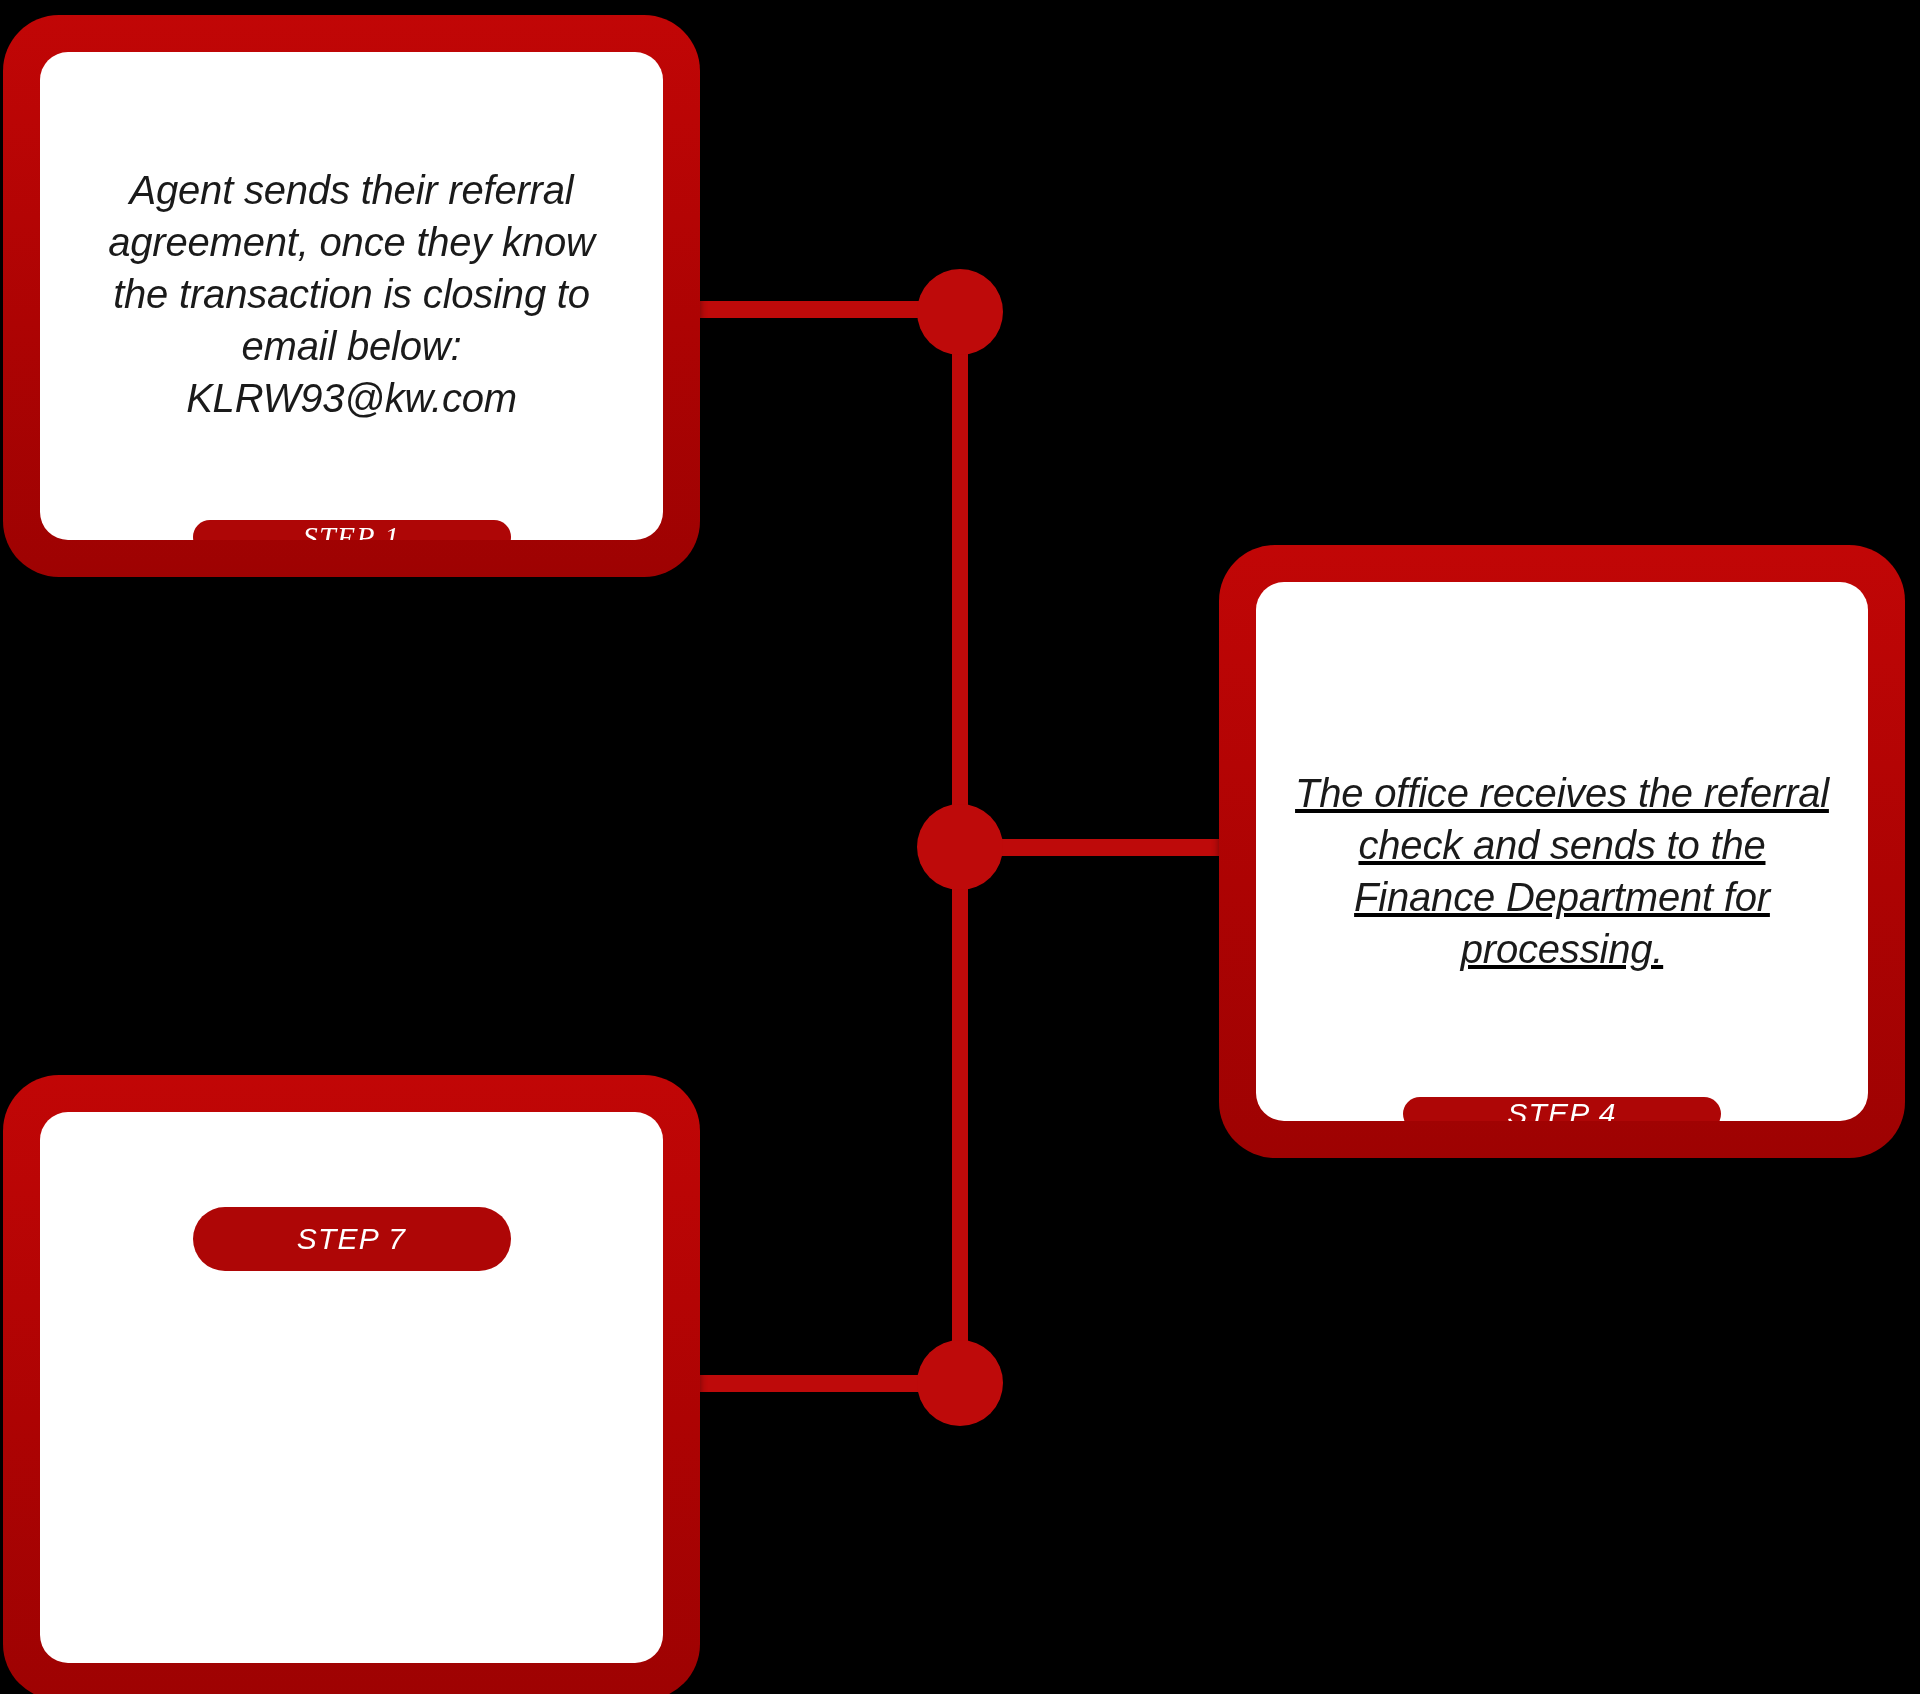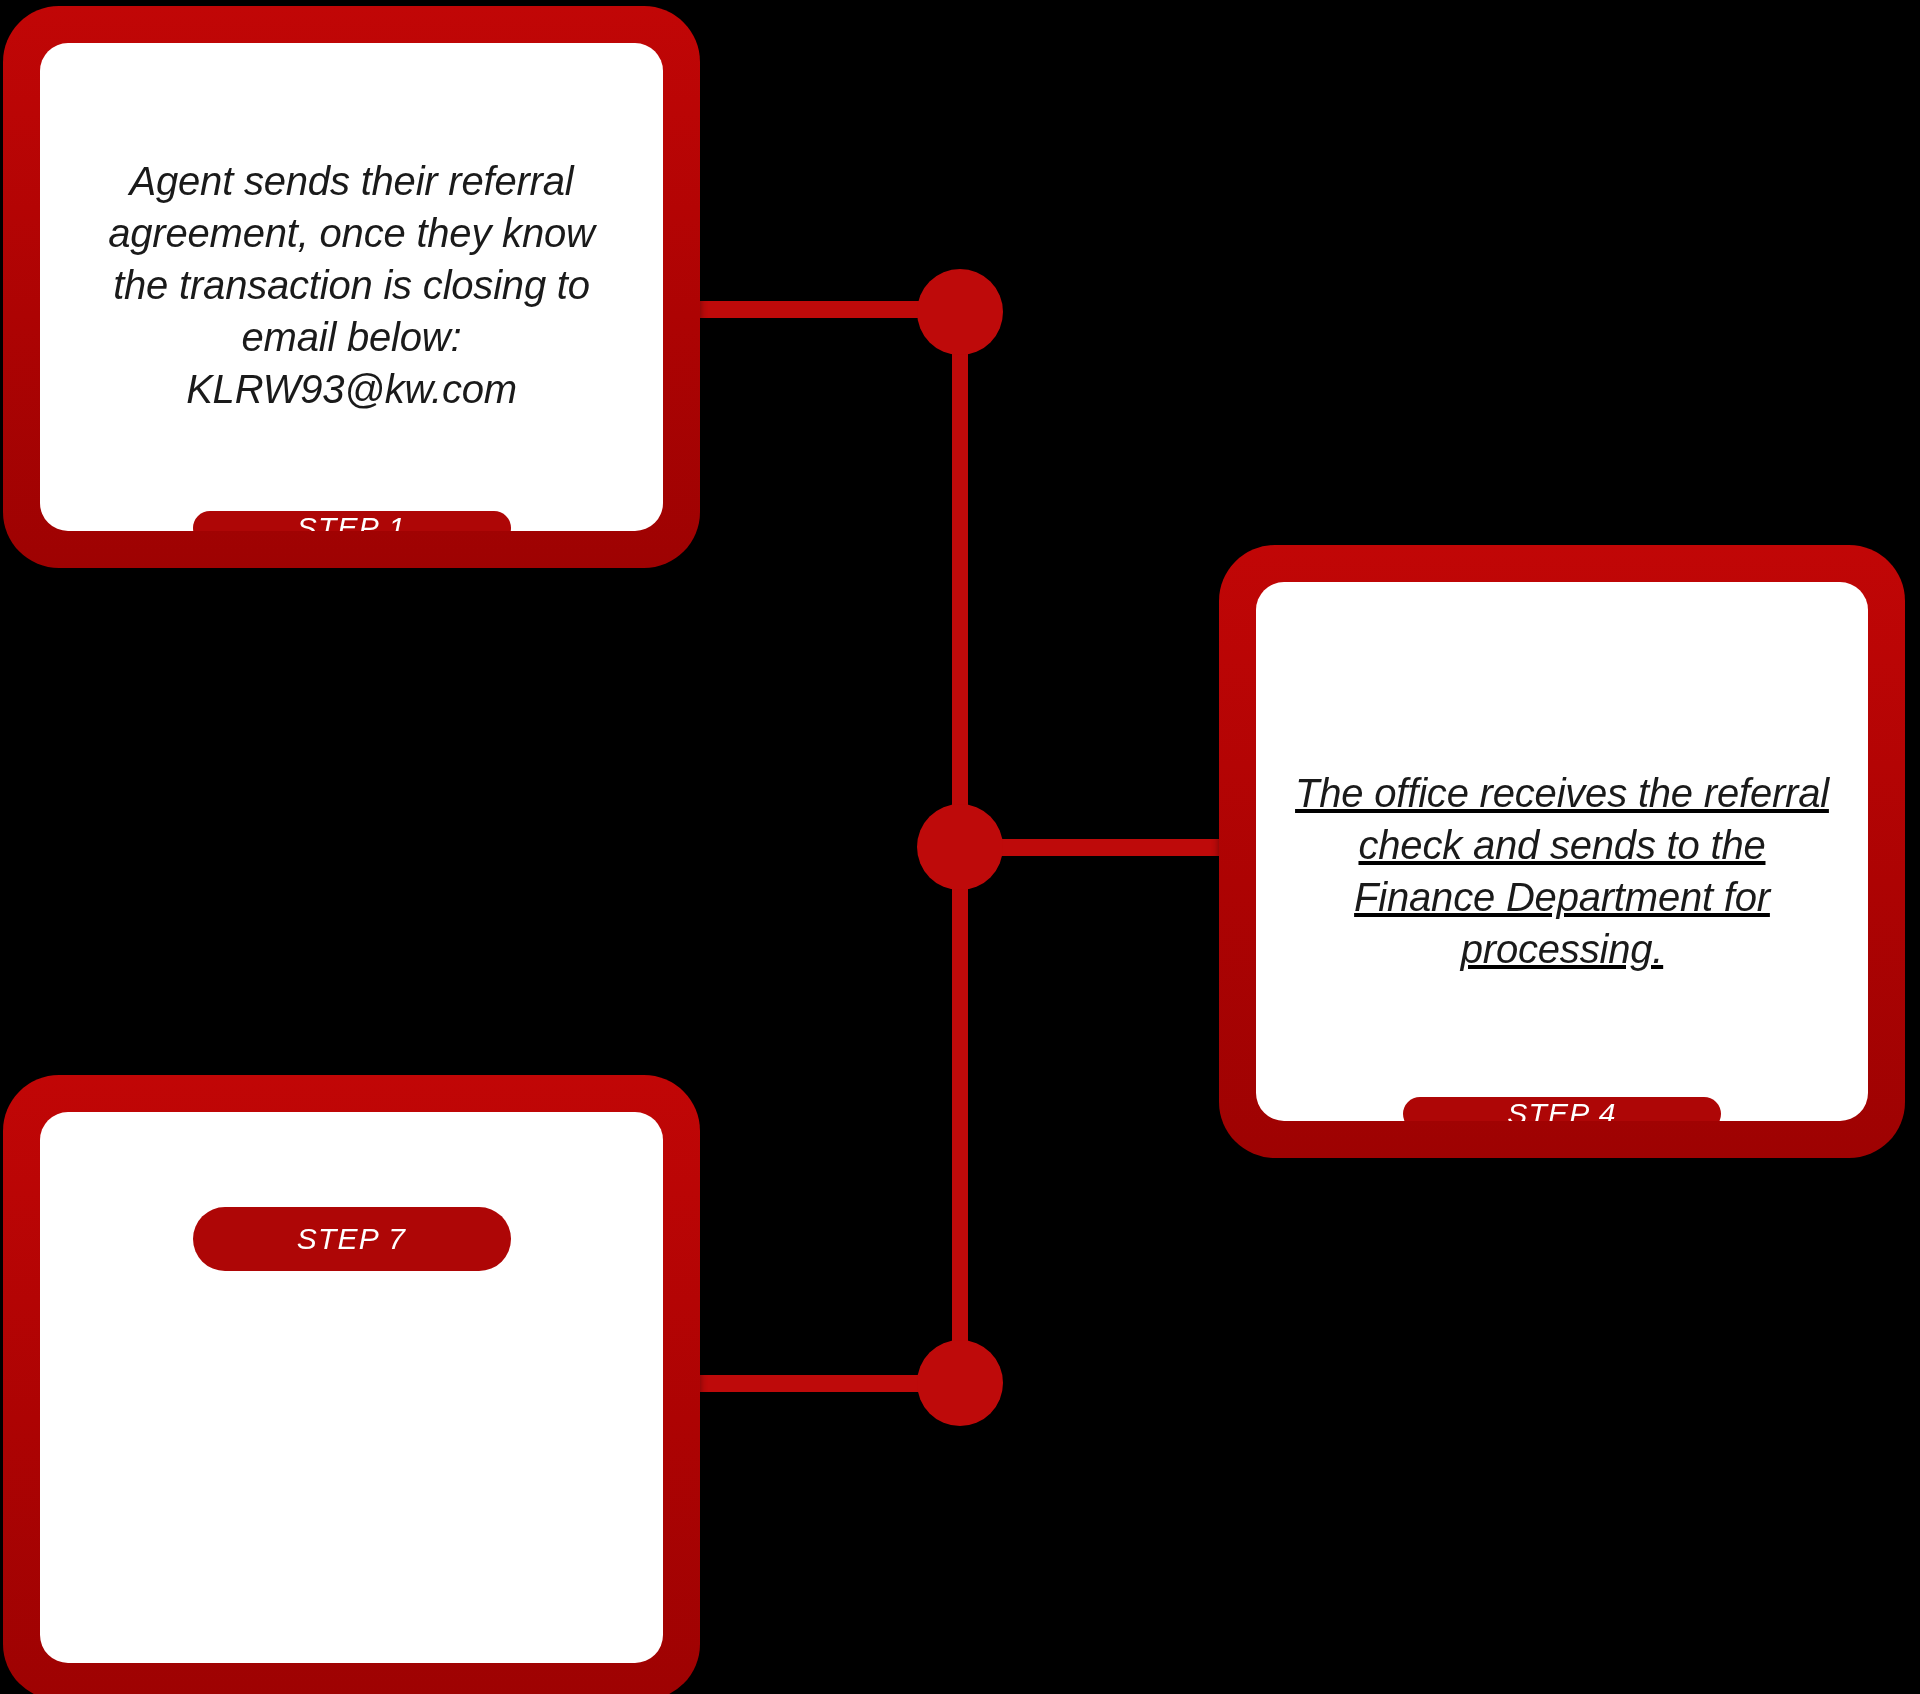--- a/index.html
+++ b/index.html
@@ -80,31 +80,32 @@
     border-radius: 999px;
     display: flex;
     align-items: center;
     justify-content: center;
     user-select: none;
     cursor: pointer;
   }
 
   
   #card-step-1 {
-    left: 3px;  top: 6px;
+    left: 3px;  top: 15px;
     width: 697px; height: 562px;
   }
   #card-step-1 .card-text {
     font-size: 40px;
     margin-top: 112px;
   }
   #card-step-1 .step-pill {
     width: 318px; height: 64px;
     font-size: 30px;
     margin-top: 96px;
+    font-family: Liberation Serif, serif;
   }
 
   
   #card-step-2 {
     left: 1219px; top: 545px;
     width: 686px; height: 613px; text-decoration: underline;
   }
   #card-step-2 .card-text {
     font-size: 40px;
     margin-top: 185px;

